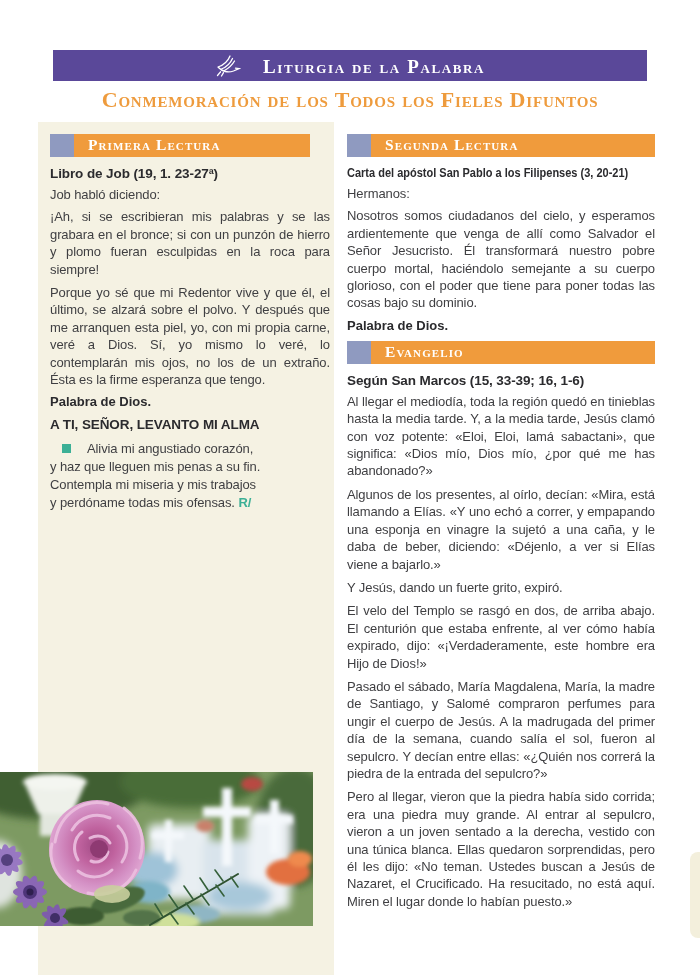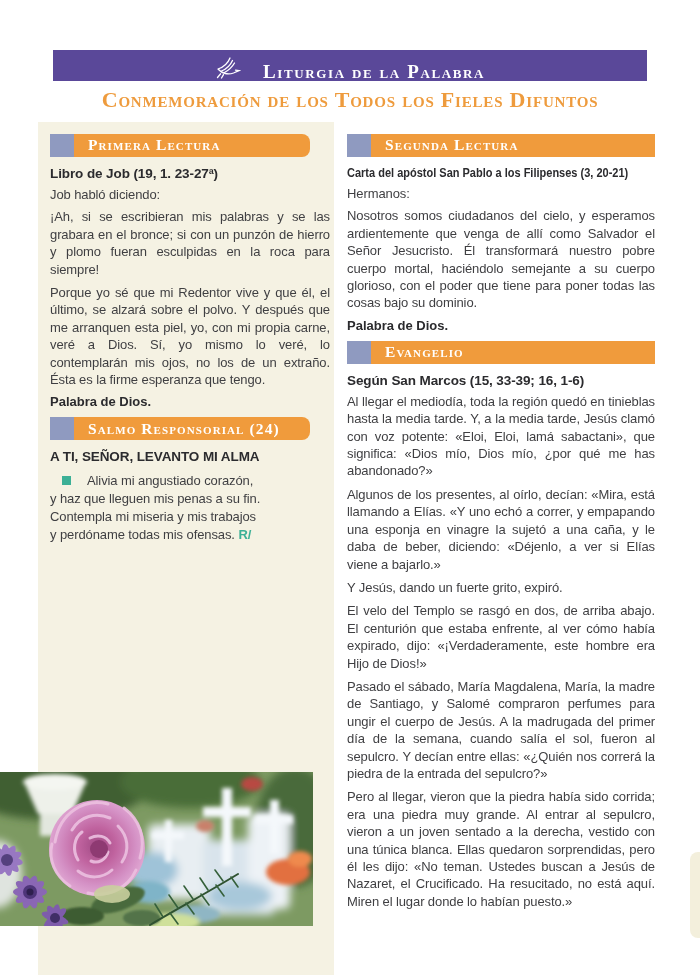--- a/index.html
+++ b/index.html
@@ -9,39 +9,39 @@
   *{box-sizing:border-box;}
   html,body{margin:0;padding:0;}
   body{background:#888;}
   .page{
     position:relative;width:700px;height:975px;margin:0 auto;background:#ffffff;
     font-family:"Liberation Sans","DejaVu Sans",sans-serif;color:var(--text);overflow:hidden;
   }
   
   .top-bar{
     position:absolute;left:53px;top:50px;width:594px;height:31px;background:var(--purple);
-    display:flex;align-items:flex-end;justify-content:center;gap:22px;
+    display:flex;align-items:center;justify-content:center;gap:22px;
   }
   .top-bar-title{
     font-family:"Liberation Serif","DejaVu Serif",serif;font-variant:small-caps;
     font-weight:bold;color:#ffffff;font-size:19px;letter-spacing:1.6px;line-height:1;padding-top:1px;
   }
   .dove{width:26px;height:24px;flex:none;margin-top:2px;}
   .main-title{
     position:absolute;left:0;top:87px;width:700px;text-align:center;
     font-family:"Liberation Serif","DejaVu Serif",serif;font-variant:small-caps;font-weight:bold;
     color:var(--title-orange);font-size:22px;letter-spacing:0.8px;white-space:nowrap;
   }
   
   .left-panel{position:absolute;left:38px;top:122px;width:296px;height:853px;background:var(--cream);}
   .left-content{position:absolute;left:50px;top:134px;width:280px;}
   .right-content{position:absolute;left:347px;top:134px;width:308px;}
   
   .section-bar{position:relative;height:23px;background:var(--orange);display:flex;align-items:center;margin-bottom:9px;}
-  .left-content .section-bar{width:260px;border-radius:8px;}
+  .left-content .section-bar{width:260px;}
   .bar-square{width:24px;height:23px;background:var(--slate);flex:none;}
   .bar-label{
     font-family:"Liberation Serif","DejaVu Serif",serif;font-variant:small-caps;font-weight:bold;
     color:#fff;font-size:15.5px;letter-spacing:1.1px;margin-left:14px;line-height:1;padding-bottom:1px;
   }
   
   .lead{font-weight:bold;color:var(--dark);font-size:13.5px;margin:3px 0 5px;letter-spacing:-0.1px;}
   .lead-condensed{font-weight:bold;color:var(--dark);font-size:12.5px;margin:3px 0 5px;white-space:nowrap;}
   .lead-condensed > span{display:inline-block;transform:scaleX(0.88);transform-origin:0 50%;}
   .intro-line{font-size:13px;line-height:17.4px;margin:0 0 5px;letter-spacing:-0.1px;}
@@ -88,24 +88,20 @@
     </div>
 
     <div class="lead">Libro de Job (19, 1. 23-27ª)</div>
     <div class="intro-line">Job habló diciendo:</div>
     <div>
         <p class="body-par">¡Ah, si se escribieran mis palabras y se las grabara en el bronce; si con un punzón de hierro y plomo fueran esculpidas en la roca para siempre!</p>
         <p class="body-par">Porque yo sé que mi Redentor vive y que él, el último, se alzará sobre el polvo. Y después que me arranquen esta piel, yo, con mi propia carne, veré a Dios. Sí, yo mismo lo veré, lo contemplarán mis ojos, no los de un extraño. Ésta es la firme esperanza que tengo.</p>
       </div>
     <div class="closing">Palabra de Dios.</div>
 
-    <div class="section-bar">
-      <span class="bar-square"></span>
-      <span class="bar-label">Salmo Responsorial (24)</span>
-    </div>
 
     <div class="antiphon">A TI, SEÑOR, LEVANTO MI ALMA</div>
     <div>
         <div class="verse"><span class="verse-bullet"></span>Alivia mi angustiado corazón,<br>y haz que lleguen mis penas a su fin.<br>Contempla mi miseria y mis trabajos<br>y perdóname todas mis ofensas. <span class="response">R/</span></div>
       </div>
   </div>
 
   <div class="photo">
     <svg width="313" height="154" viewBox="0 0 313 154" aria-hidden="true">
       <defs>

